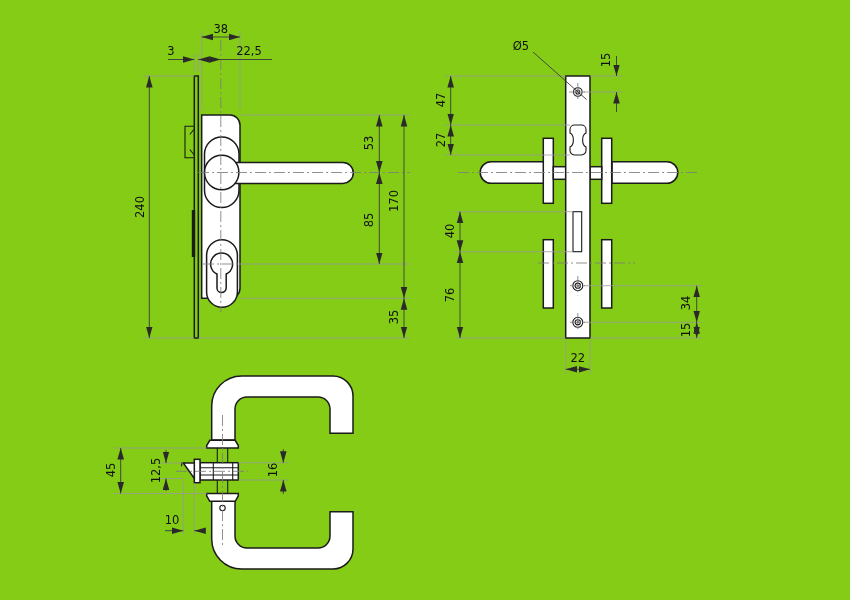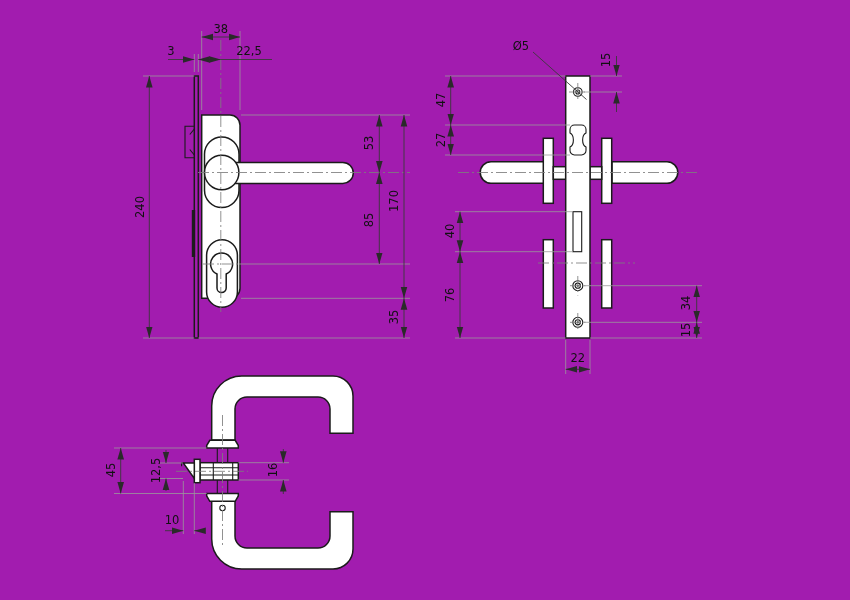--- a/index.html
+++ b/index.html
@@ -1,16 +1,16 @@
 <!DOCTYPE html>
 <html><head>
 <meta charset="utf-8">
 <style>
   html,body{margin:0;padding:0;background:#ffffff;}
-  .canvas{position:relative;width:850px;height:600px;background:#a21caf;overflow:hidden;}
+  .canvas{position:relative;width:850px;height:600px;background:#84cc16;overflow:hidden;}
   svg{position:absolute;left:0;top:0;}
   svg text{font-family:"DejaVu Sans","Liberation Sans",sans-serif;font-size:11.5px;fill:#111;}
   .outline{stroke:#1b1b1b;stroke-width:1.5;fill:none;}
   .outline-white{stroke:#1b1b1b;stroke-width:1.5;fill:#ffffff;}
   .thin{stroke:#1b1b1b;stroke-width:1.1;fill:none;}
   .dim{stroke:#3a3a3a;stroke-width:0.9;fill:none;}
   .ext{stroke:#9a9a9a;stroke-width:0.8;fill:none;}
   .cl{stroke:#7d7d7d;stroke-width:0.85;fill:none;stroke-dasharray:11 3 2 3;}
   .fillDark{fill:#1b1b1b;stroke:none;}
 </style>

